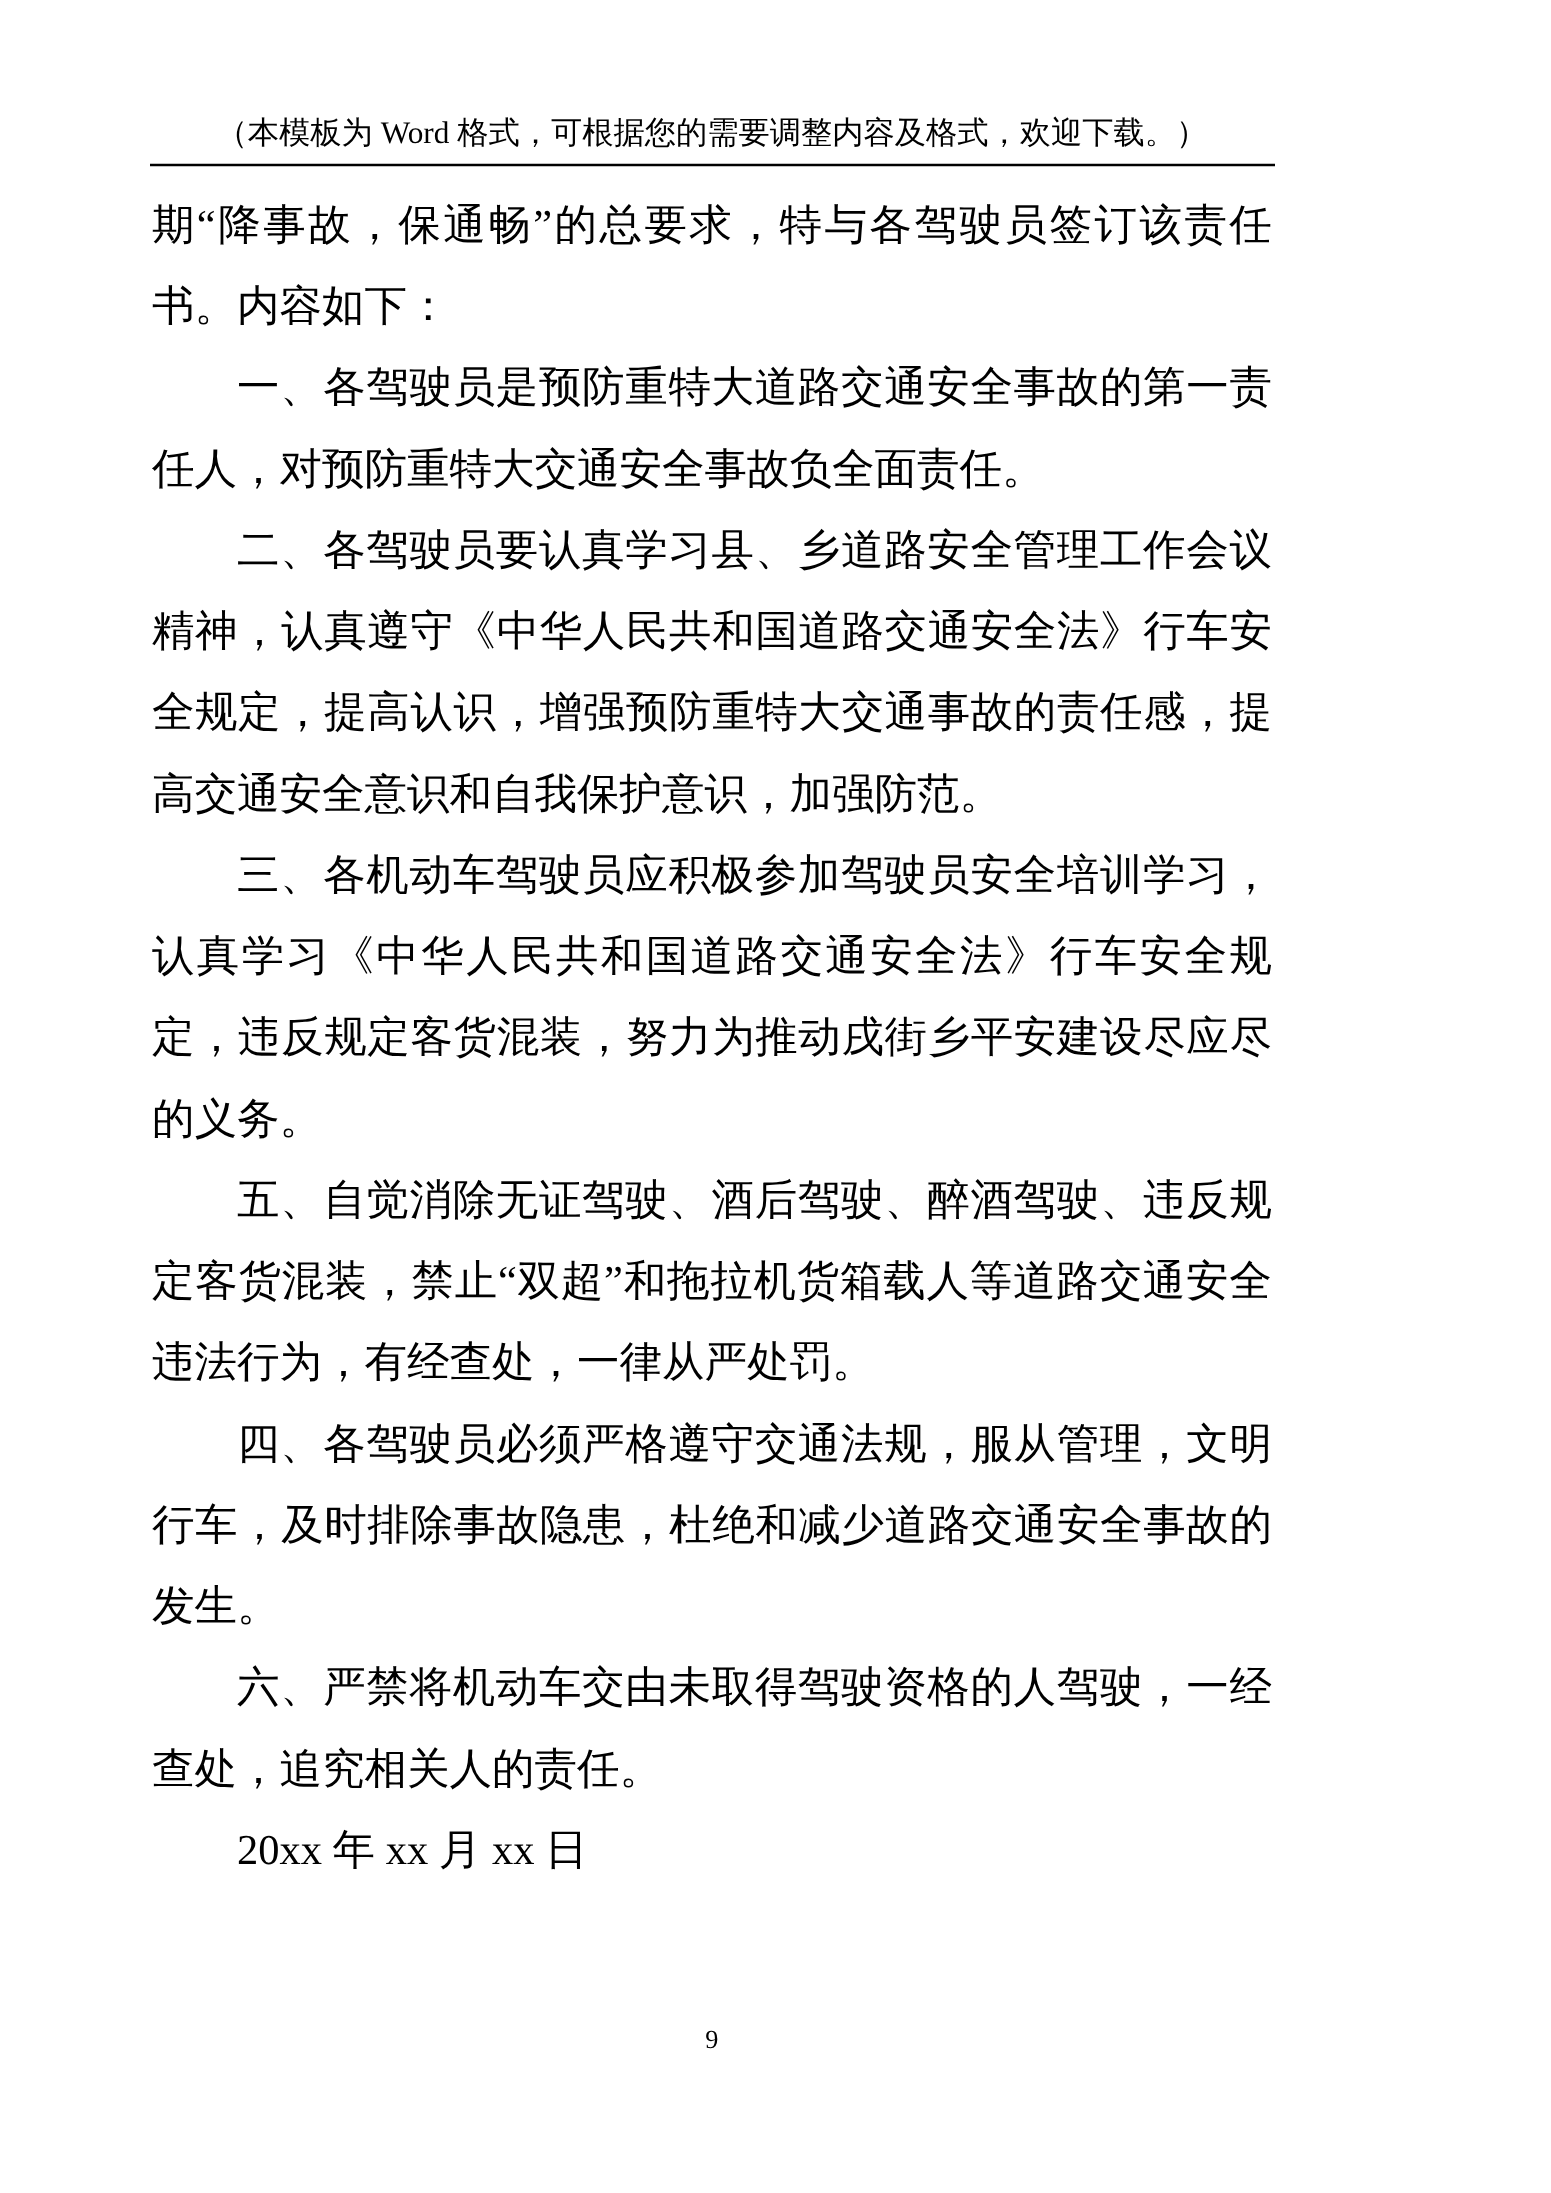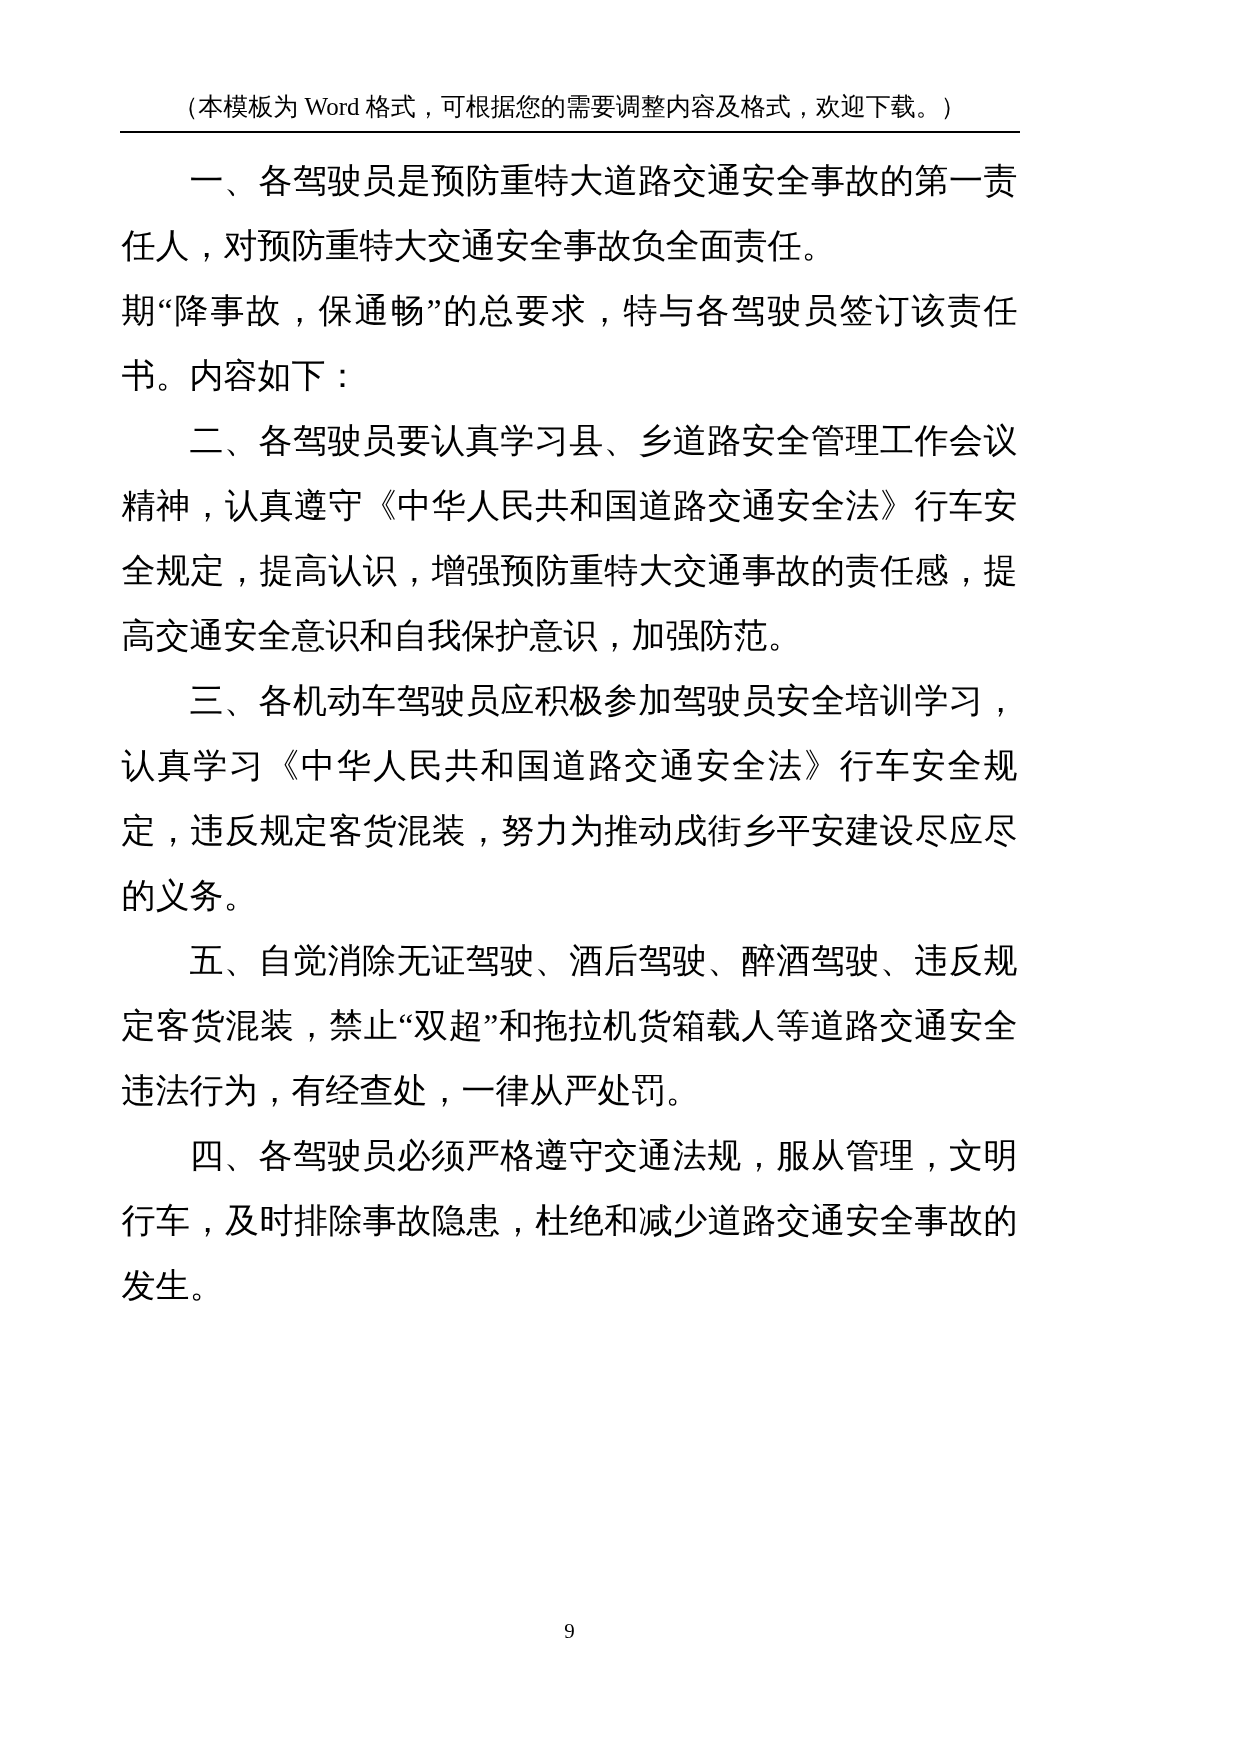--- a/index.html
+++ b/index.html
@@ -56,25 +56,27 @@
 </head>
 <body>
 
 <div class="page">
 
   <div class="header">
     <span class="header-notice">（本模板为 Word 格式，可根据您的需要调整内容及格式，欢迎下载。）</span>
   </div>
 
   <div class="doc-body">
+    <p class="para">期“降事故，保通畅”的总要求，特与各驾驶员签订该责任书。内容如下：</p>
     <p class="para indent">一、各驾驶员是预防重特大道路交通安全事故的第一责任人，对预防重特大交通安全事故负全面责任。</p>
-    <p class="para">期“降事故，保通畅”的总要求，特与各驾驶员签订该责任书。内容如下：</p>
     <p class="para indent">二、各驾驶员要认真学习县、乡道路安全管理工作会议精神，认真遵守《中华人民共和国道路交通安全法》行车安全规定，提高认识，增强预防重特大交通事故的责任感，提高交通安全意识和自我保护意识，加强防范。</p>
     <p class="para indent">三、各机动车驾驶员应积极参加驾驶员安全培训学习，认真学习《中华人民共和国道路交通安全法》行车安全规定，违反规定客货混装，努力为推动戌街乡平安建设尽应尽的义务。</p>
     <p class="para indent">五、自觉消除无证驾驶、酒后驾驶、醉酒驾驶、违反规定客货混装，禁止“双超”和拖拉机货箱载人等道路交通安全违法行为，有经查处，一律从严处罚。</p>
     <p class="para indent">四、各驾驶员必须严格遵守交通法规，服从管理，文明行车，及时排除事故隐患，杜绝和减少道路交通安全事故的发生。</p>
+    <p class="para indent">六、严禁将机动车交由未取得驾驶资格的人驾驶，一经查处，追究相关人的责任。</p>
+    <p class="para indent">20xx 年 xx 月 xx 日</p>
   </div>
 
   <div class="footer">
     <span class="page-num">9</span>
   </div>
 
 </div>
 
 </body></html>

